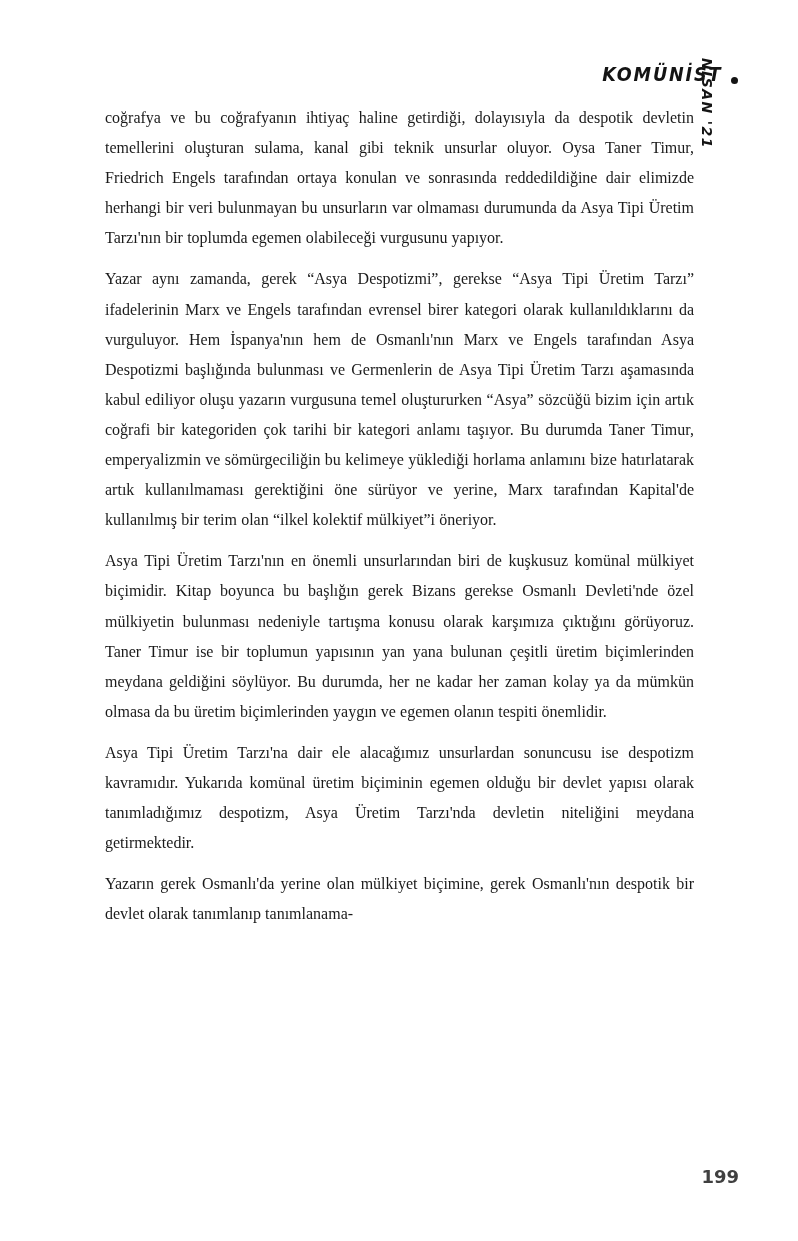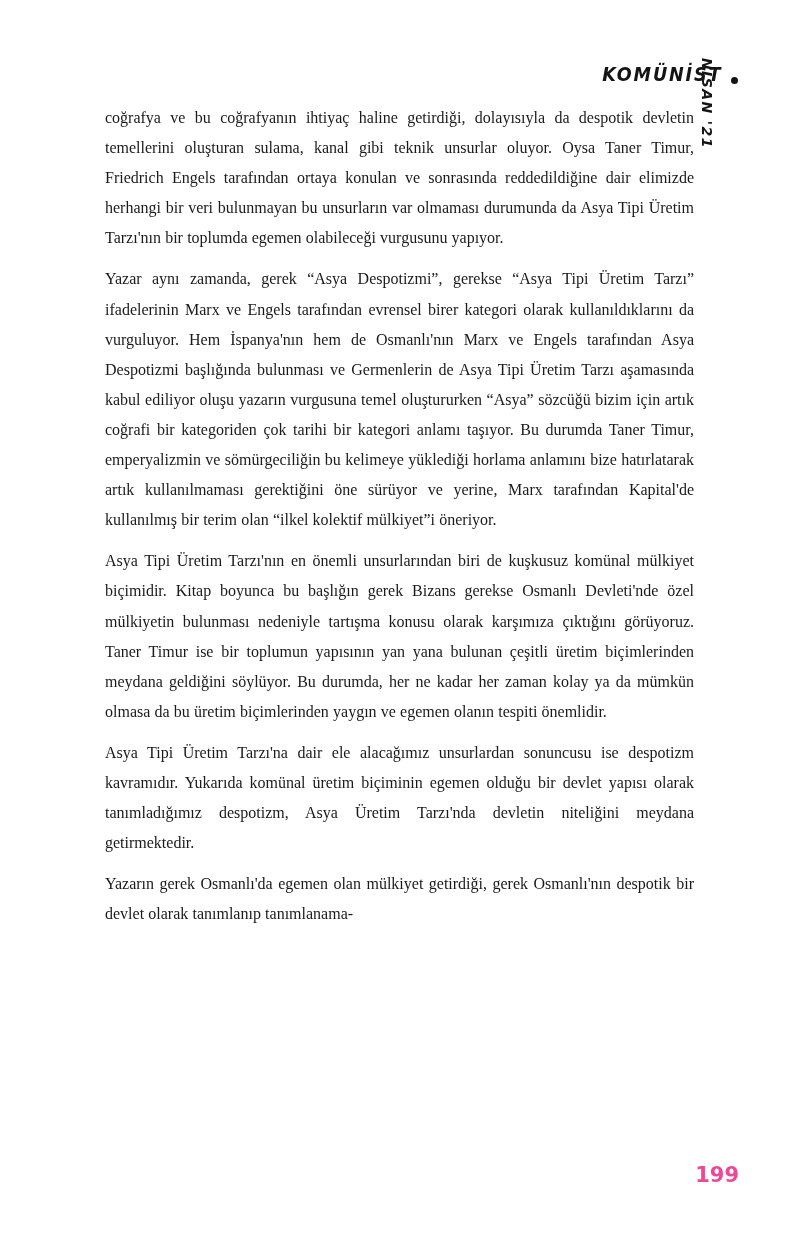--- a/index.html
+++ b/index.html
@@ -94,41 +94,41 @@
     margin-bottom: 0;
   }
 
   
   .folio {
     position: absolute;
     right: 59px;
     bottom: 55px;
     font-family: "DejaVu Sans", "Liberation Sans", sans-serif;
     font-weight: bold;
-    font-size: 21px;
+    font-size: 18px;
     letter-spacing: 0px;
-    color: #ec4899;
+    color: #404040;
     line-height: 1;
   }
 </style>
 </head>
 <body>
 
 <div class="page">
 
   <div class="running-head">
     <span class="running-head-title">KOMÜNİST</span>
     <span class="running-head-bullet"></span>
   </div>
 
   <div class="running-head-date">NİSAN '21</div>
 
   <div class="text-column">
     <p>coğrafya ve bu coğrafyanın ihtiyaç haline getirdiği, dolayısıyla da despotik devletin temellerini oluşturan sulama, kanal gibi teknik unsurlar oluyor. Oysa Taner Timur, Friedrich Engels tarafından ortaya konulan ve sonrasında reddedildiğine dair elimizde herhangi bir veri bulunmayan bu unsurların var olmaması durumunda da Asya Tipi Üretim Tarzı'nın bir toplumda egemen olabileceği vurgusunu yapıyor.</p>
     <p>Yazar aynı zamanda, gerek “Asya Despotizmi”, gerekse “Asya Tipi Üretim Tarzı” ifadelerinin Marx ve Engels tarafından evrensel birer kategori olarak kullanıldıklarını da vurguluyor. Hem İspanya'nın hem de Osmanlı'nın Marx ve Engels tarafından Asya Despotizmi başlığında bulunması ve Germenlerin de Asya Tipi Üretim Tarzı aşamasında kabul ediliyor oluşu yazarın vurgusuna temel oluştururken “Asya” sözcüğü bizim için artık coğrafi bir kategoriden çok tarihi bir kategori anlamı taşıyor. Bu durumda Taner Timur, emperyalizmin ve sömürgeciliğin bu kelimeye yüklediği horlama anlamını bize hatırlatarak artık kullanılmaması gerektiğini öne sürüyor ve yerine, Marx tarafından Kapital'de kullanılmış bir terim olan “ilkel kolektif mülkiyet”i öneriyor.</p>
     <p>Asya Tipi Üretim Tarzı'nın en önemli unsurlarından biri de kuşkusuz komünal mülkiyet biçimidir. Kitap boyunca bu başlığın gerek Bizans gerekse Osmanlı Devleti'nde özel mülkiyetin bulunması nedeniyle tartışma konusu olarak karşımıza çıktığını görüyoruz. Taner Timur ise bir toplumun yapısının yan yana bulunan çeşitli üretim biçimlerinden meydana geldiğini söylüyor. Bu durumda, her ne kadar her zaman kolay ya da mümkün olmasa da bu üretim biçimlerinden yaygın ve egemen olanın tespiti önemlidir.</p>
     <p>Asya Tipi Üretim Tarzı'na dair ele alacağımız unsurlardan sonuncusu ise despotizm kavramıdır. Yukarıda komünal üretim biçiminin egemen olduğu bir devlet yapısı olarak tanımladığımız despotizm, Asya Üretim Tarzı'nda devletin niteliğini meydana getirmektedir.</p>
-    <p>Yazarın gerek Osmanlı'da egemen olan mülkiyet getirdiği, gerek Osmanlı'nın despotik bir devlet olarak tanımlanıp tanımlanama-</p>
+    <p>Yazarın gerek Osmanlı'da yerine olan mülkiyet biçimine, gerek Osmanlı'nın despotik bir devlet olarak tanımlanıp tanımlanama-</p>
   </div>
 
   <div class="folio">199</div>
 
 </div>
 
 </body></html>

